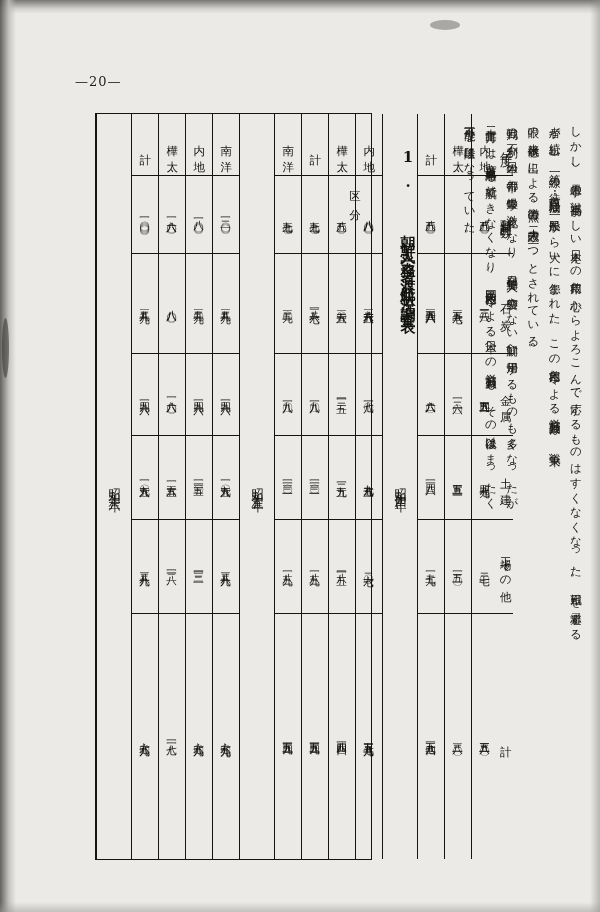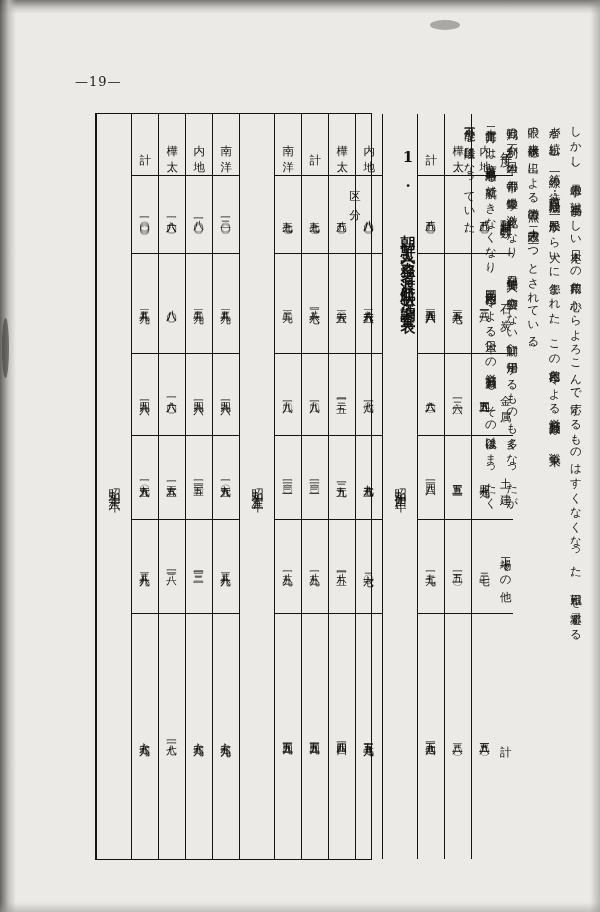--- a/index.html
+++ b/index.html
@@ -165,21 +165,21 @@
 
 <div id="page">
 
   <div class="edge-shadow-top"></div>
   <div class="edge-shadow-left"></div>
   <div class="edge-shadow-right"></div>
   <div class="edge-shadow-bottom"></div>
   <div class="blotch" style="left:2px;top:318px;width:7px;height:60px;"></div>
   <div class="blotch" style="left:430px;top:20px;width:30px;height:10px;opacity:.35"></div>
 
-  <div id="page-number">—19—</div>
+  <div id="page-number">—20—</div>
 
   <div id="section-heading">1. 朝鮮人労務者渡航状況調査表</div>
 
   <div id="body-col-wrap">
     <div class="ln">しかし、愚事の戦禍高ましい日本えの救用に心からよろこんで応するものはすくなくなった。戦用を忌避する</div>
     <div class="ln">者が続出し、第一線の待・色・面駁局は一般民から大いに怨まれた。この救用令による労務動員は、戦争末</div>
     <div class="ln">眼の未競供せ出による徴管点の二大患政の一つとされている。</div>
     <div class="ln">戦局の不利が日本の都市の爆撃の激化となり、在日朝鮮人で空襲のない朝鮮へ帰用するものも多くなったが、</div>
     <div class="ln">二十年三月には度蓋連絡船も就航できなくなり、国民救用令による日本への労務動員も、その以後はまったく</div>
     <div class="ln">不可能な段隆になっていた。</div>

